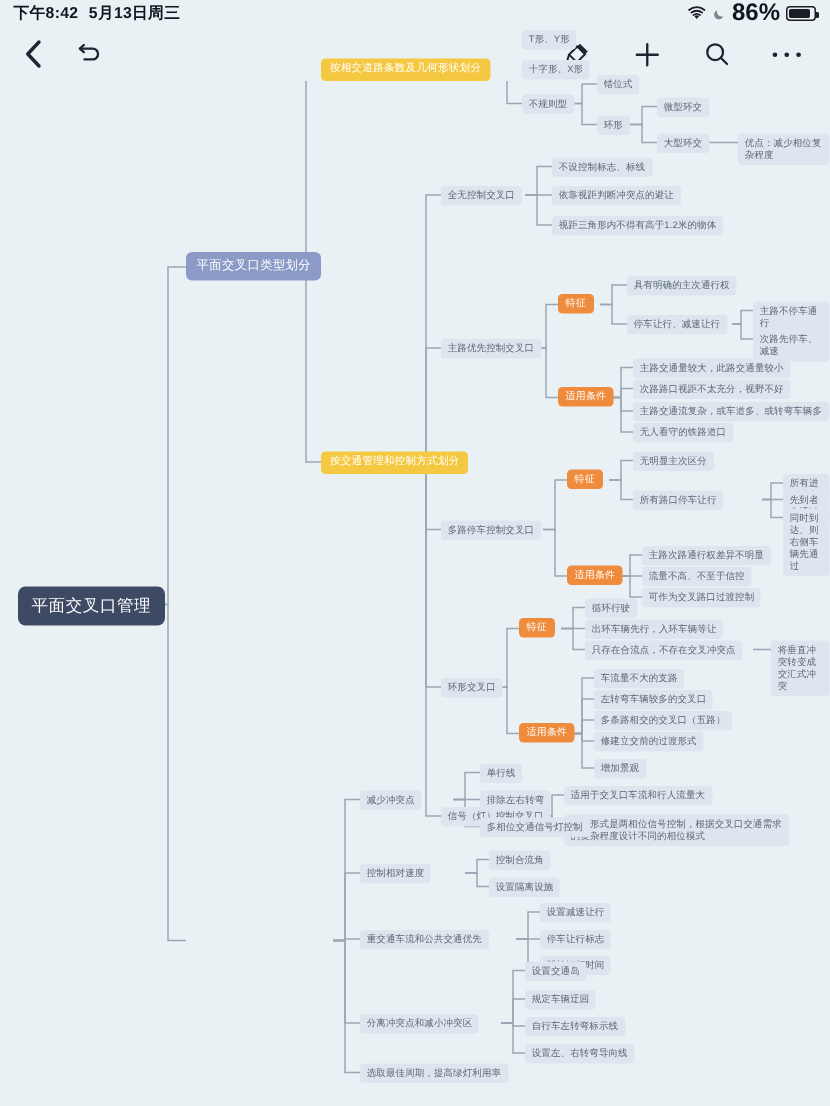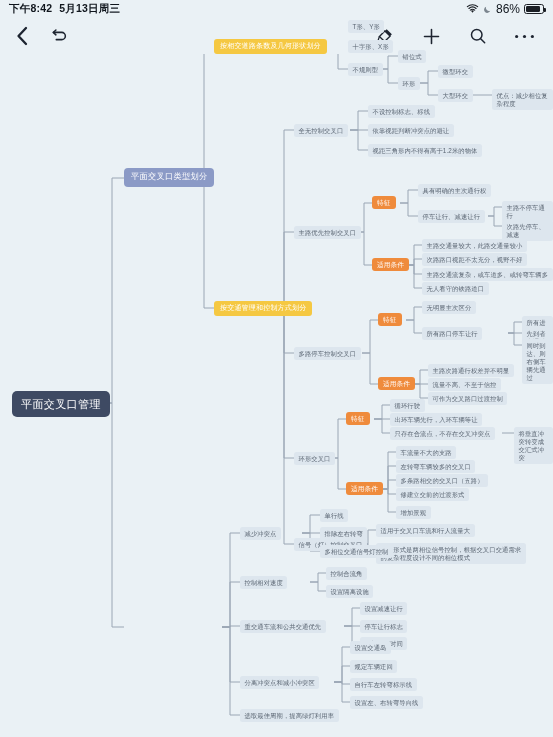--- a/index.html
+++ b/index.html
@@ -15,21 +15,21 @@
   .statusbar{
     position:absolute;top:0;left:0;width:553px;height:18px;
     display:flex;align-items:center;justify-content:space-between;
     padding:0 9px;box-sizing:border-box;
     font-size:10.5px;color:#10161d;font-weight:bold;
   }
   .sb-left{display:flex;align-items:center;gap:7px;letter-spacing:.2px;}
   .sb-right{display:flex;align-items:center;gap:4px;}
   .wifi-ico{display:block;}
   .moon-ico{display:block;}
-  .batt-pct{font-size:12px;font-weight:normal;}
+  .batt-pct{font-size:16px;font-weight:bold;}
   .batt{
     width:20px;height:10px;border:1.2px solid #1b1f25;border-radius:2.6px;
     position:relative;box-sizing:border-box;padding:1px;
   }
   .batt::after{
     content:"";position:absolute;right:-3px;top:3px;width:1.6px;height:4px;
     background:#1b1f25;border-radius:0 1px 1px 0;
   }
   .batt i{display:block;height:100%;width:86%;background:#1b1f25;border-radius:1.2px;}
 

